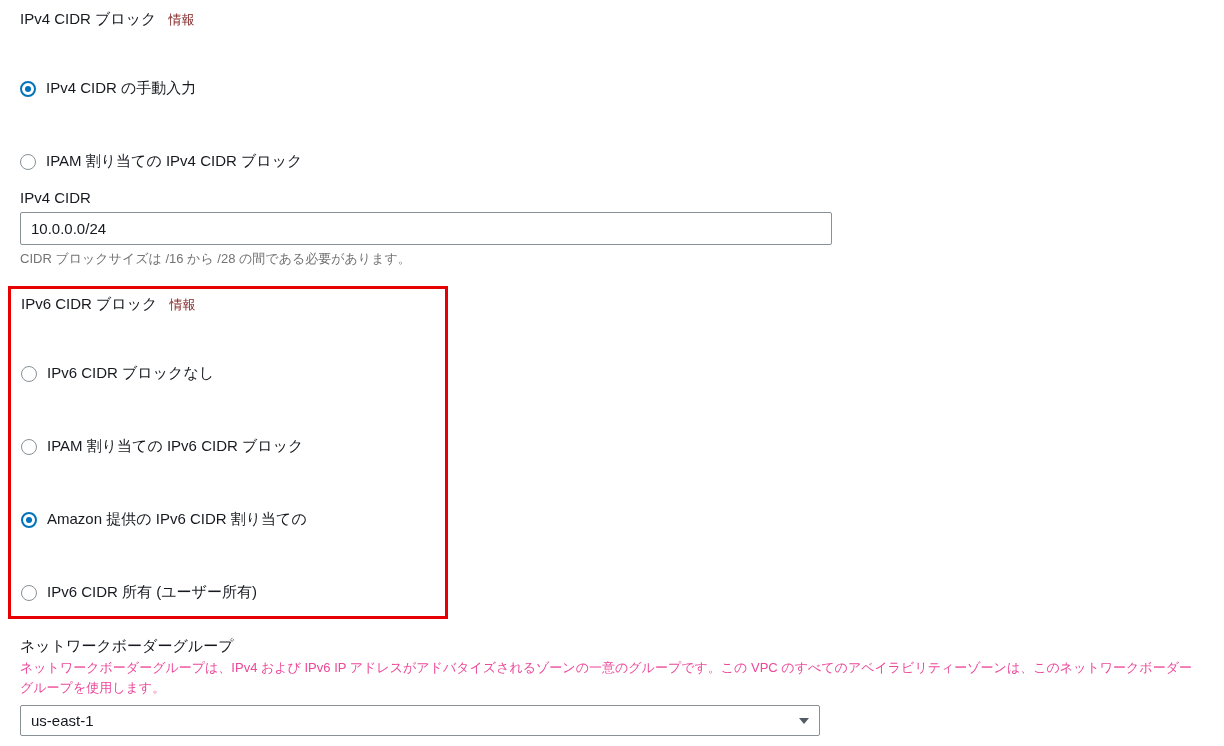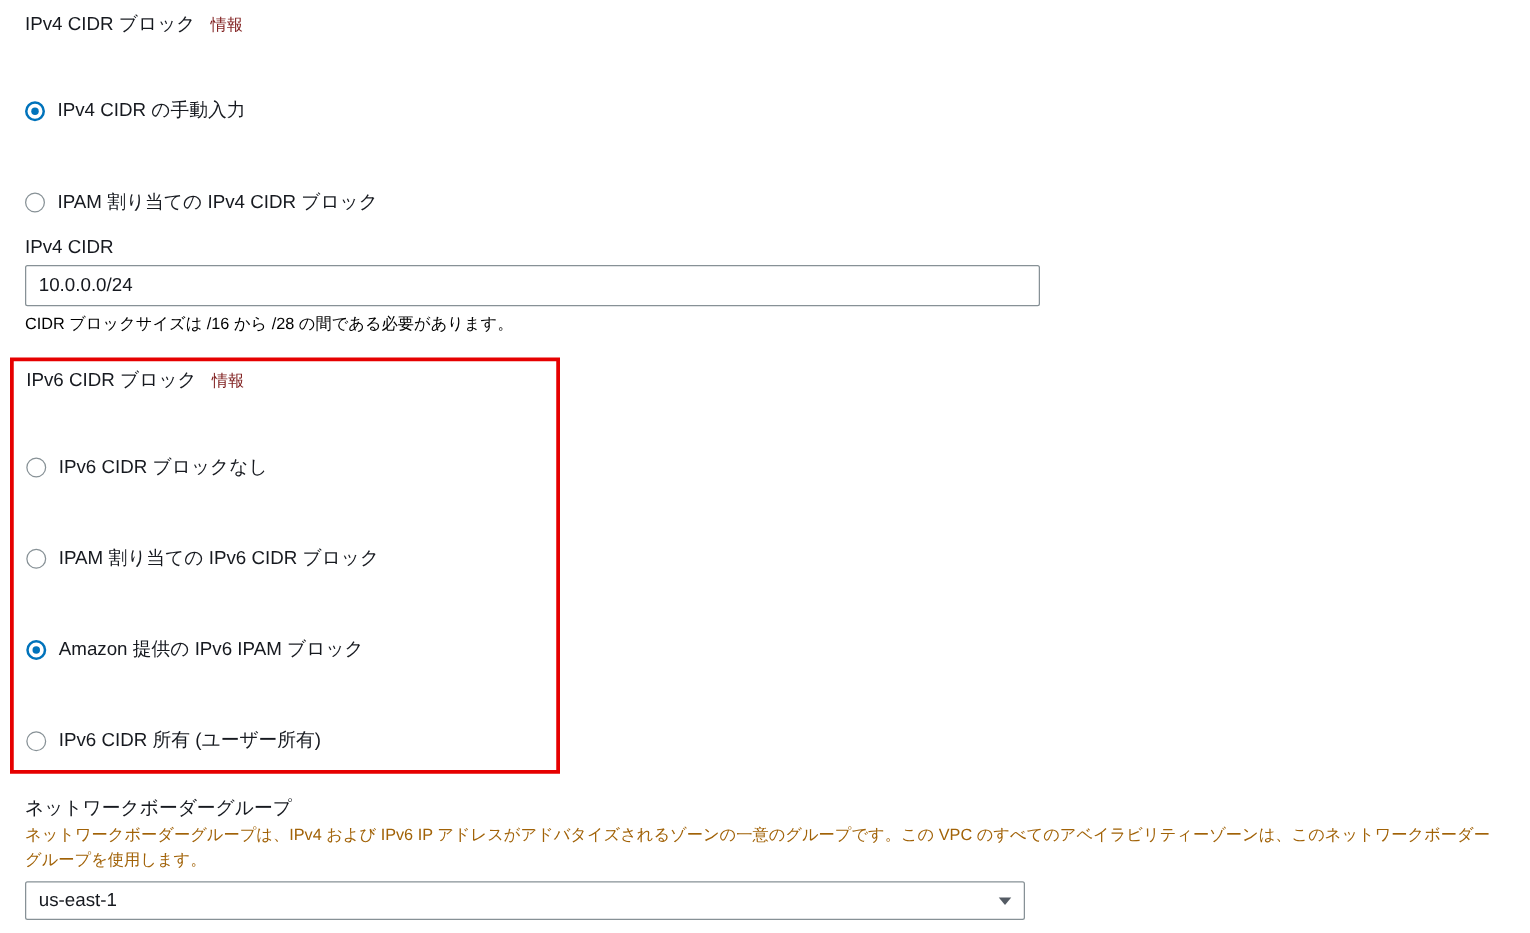--- a/index.html
+++ b/index.html
@@ -29,21 +29,21 @@
     .text-input {
       width: 812px;
       max-width: 100%;
       border: 1px solid #879196;
       border-radius: 2px;
       padding: 7px 10px;
       font-size: 15px;
       color: #16191f;
       font-family: inherit;
     }
-    .helper { font-size: 13px; color: #000000; margin-top: 5px; }
+    .helper { font-size: 13px; color: #737373; margin-top: 5px; }
     .highlight-box {
       border: 3px solid #e60000;
       padding: 6px 10px 8px 10px;
       margin-left: -12px;
       margin-right: 756px;
       margin-bottom: 18px;
     }
     .select-wrap {
       position: relative;
       width: 800px;
@@ -61,21 +61,21 @@
       cursor: pointer;
       background: #fff;
     }
     .caret {
       width: 0; height: 0;
       border-left: 5px solid transparent;
       border-right: 5px solid transparent;
       border-top: 6px solid #545b64;
     }
     .select-narrow { width: 680px; }
-    .desc { font-size: 13px; color: #a16207; margin-top: 2px; margin-bottom: 8px; max-width: 1180px; line-height: 1.5; }
+    .desc { font-size: 13px; color: #ec4899; margin-top: 2px; margin-bottom: 8px; max-width: 1180px; line-height: 1.5; }
   </style>
 </head>
 <body>
 
 <div class="field">
   <div class="label-row">
     <span class="label">IPv4 CIDR ブロック</span>
     <span class="info-link">情報</span>
   </div>
   <div class="radio-group">
@@ -112,21 +112,21 @@
         <span class="radio-label">IPv6 CIDR ブロックなし</span>
       </div>
       <div class="radio-row">
         <span class="radio-outer"></span>
         <span class="radio-label">IPAM 割り当ての IPv6 CIDR ブロック</span>
       </div>
       <div class="radio-row">
         <span class="radio-outer selected">
             <span class="radio-inner"></span>
           </span>
-        <span class="radio-label">Amazon 提供の IPv6 IPAM ブロック</span>
+        <span class="radio-label">Amazon 提供の IPv6 CIDR 割り当ての</span>
       </div>
       <div class="radio-row">
         <span class="radio-outer"></span>
         <span class="radio-label">IPv6 CIDR 所有 (ユーザー所有)</span>
       </div>
     </div>
   </div>
 </div>
 
 <div class="field">

